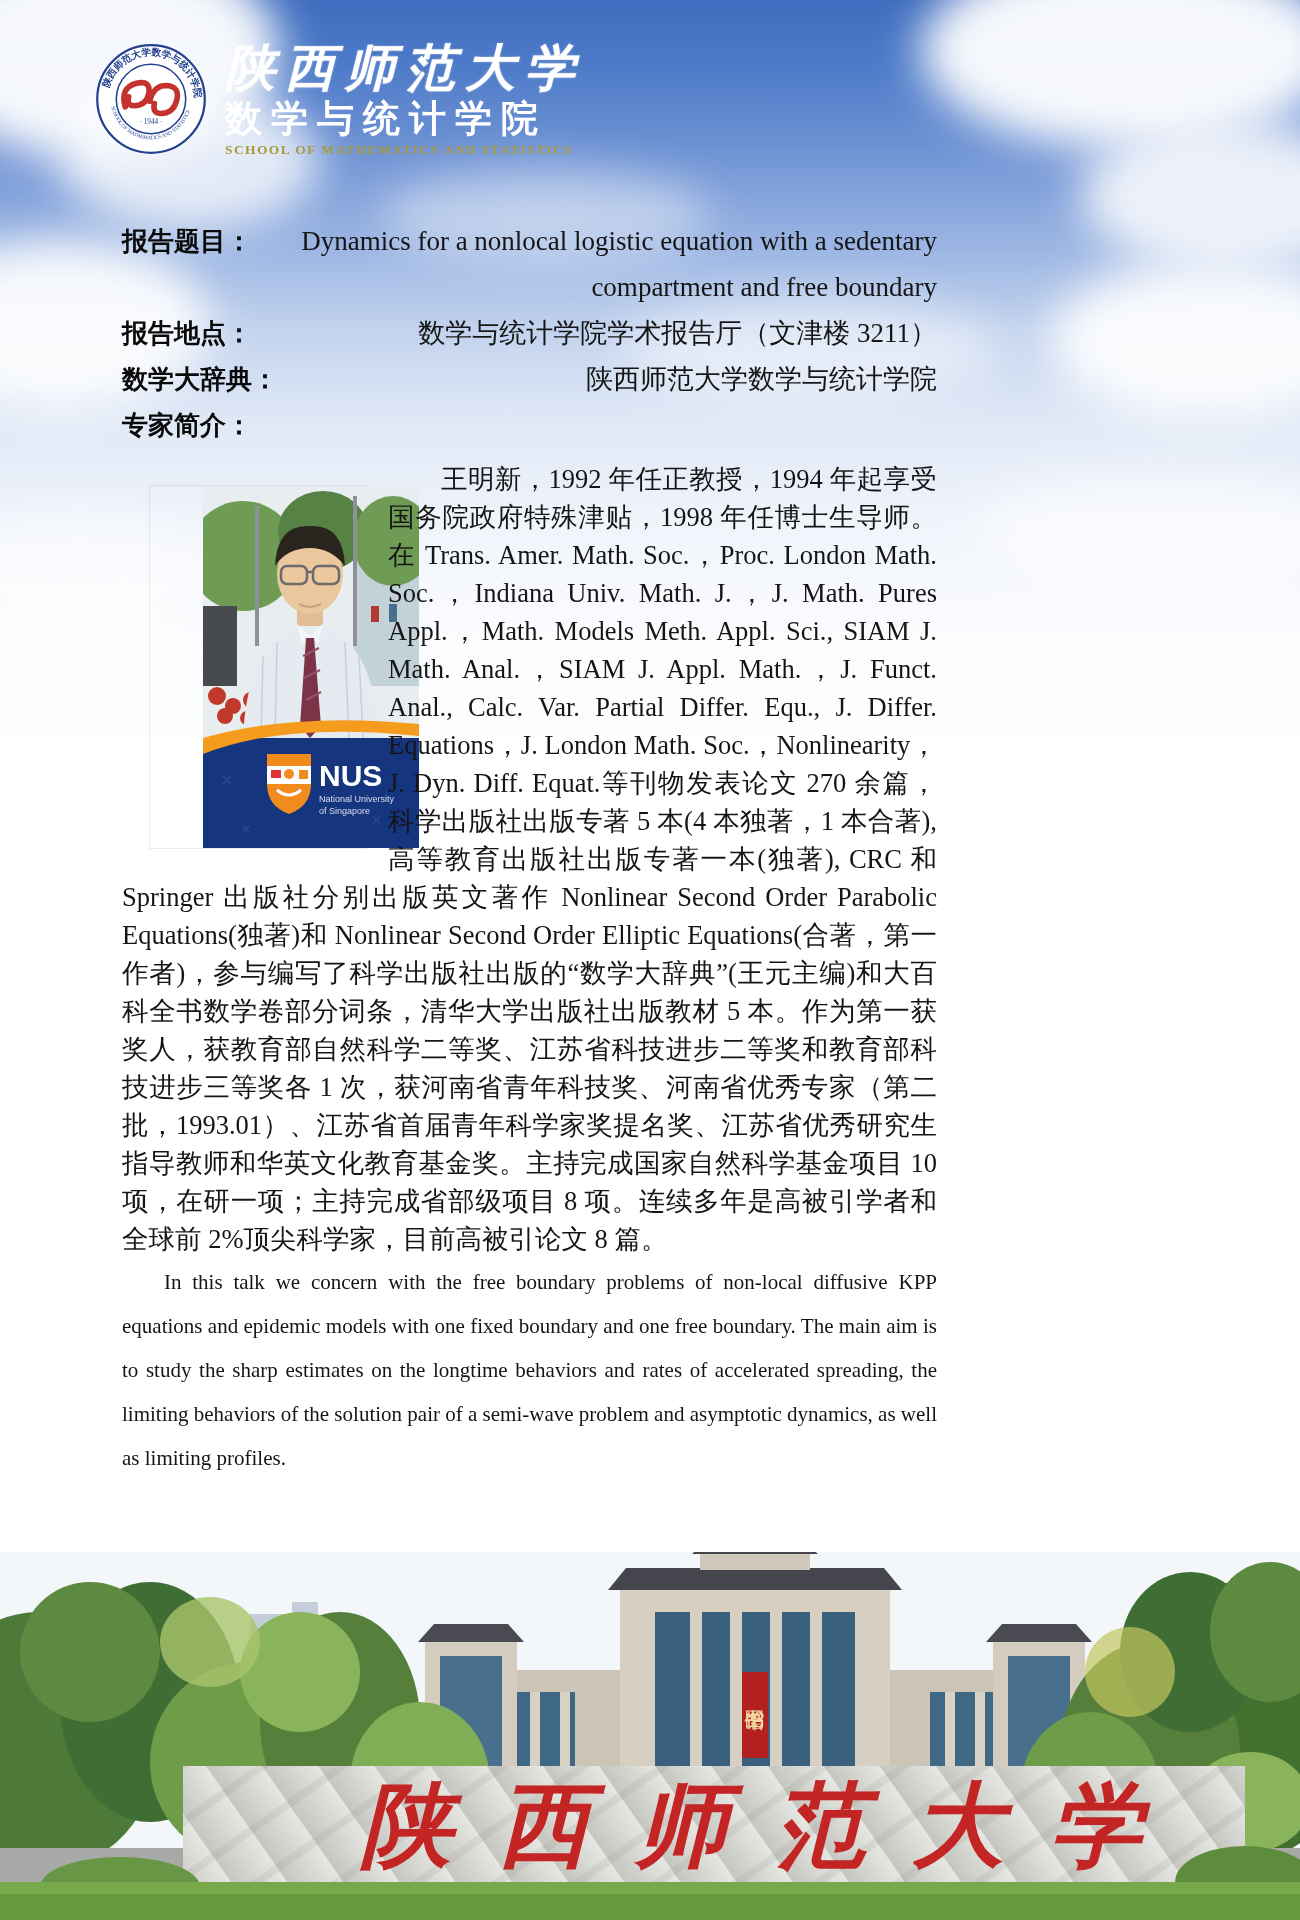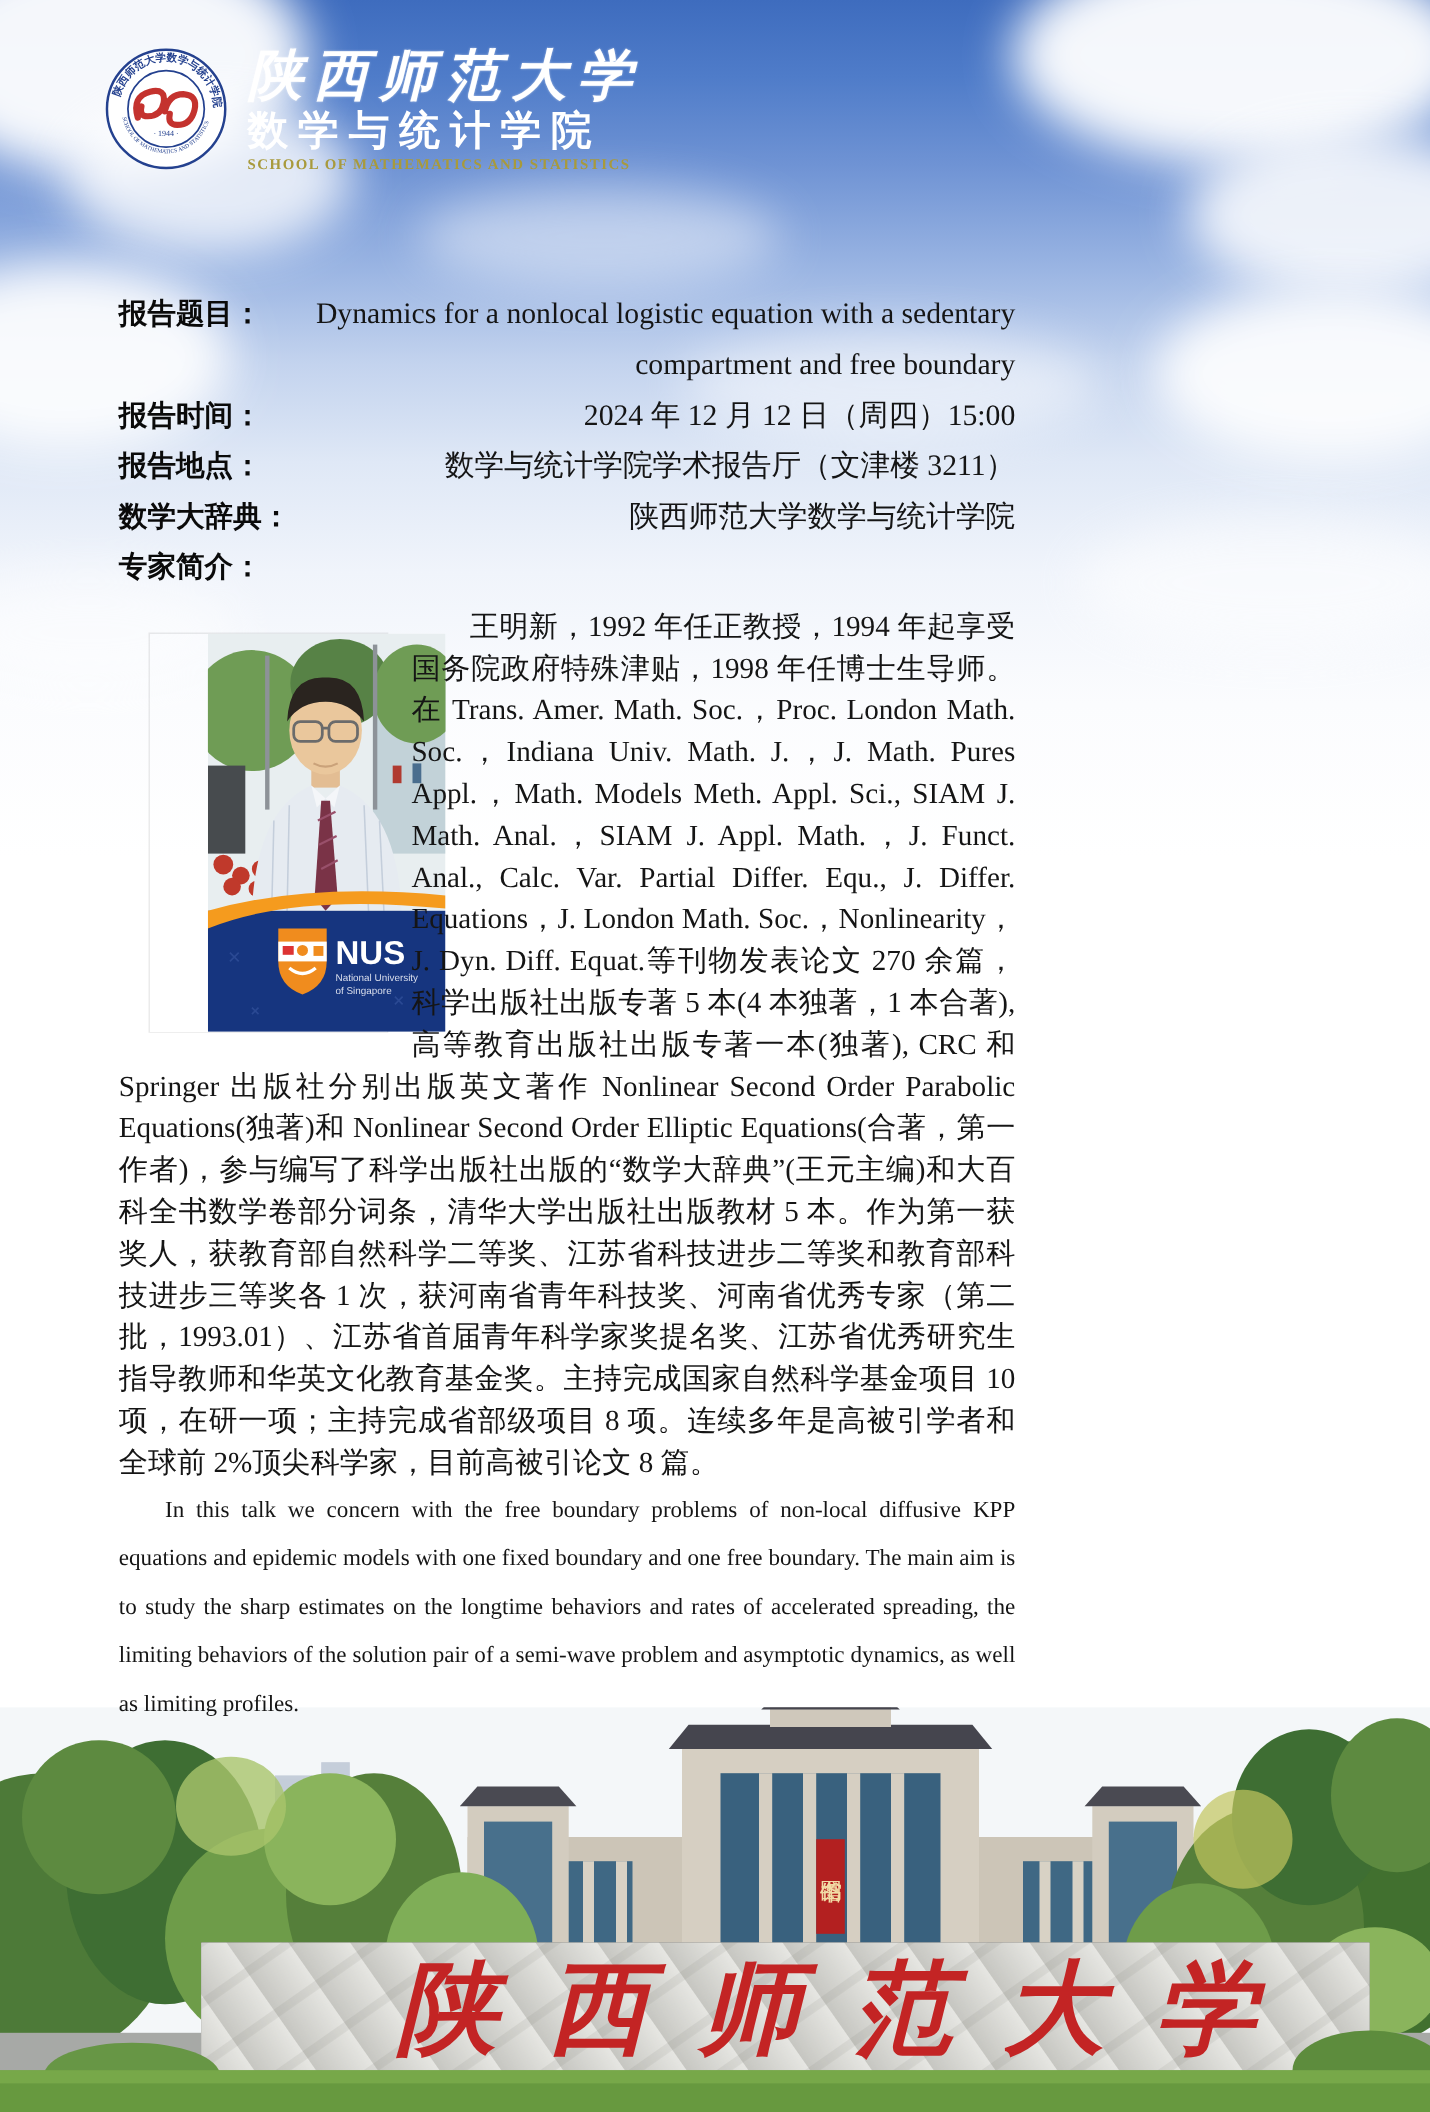--- a/index.html
+++ b/index.html
@@ -20,21 +20,21 @@
   .header{position:absolute;left:95px;top:40px;display:flex;align-items:center;gap:18px;}
   .seal{width:112px;height:112px;}
   .htitle{display:flex;flex-direction:column;}
   .cal{font-size:50px;color:#ffffff;font-weight:bold;letter-spacing:10px;
        font-family:"DejaVu Serif",serif;font-style:italic;line-height:56px;text-shadow:0 0 2px rgba(255,255,255,.6);}
   .school{font-size:37px;color:#ffffff;font-weight:bold;letter-spacing:9px;line-height:46px;
        font-family:"Liberation Sans","DejaVu Sans",sans-serif;}
   .school-en{font-size:13.5px;color:#a89a3c;font-weight:bold;letter-spacing:1.4px;line-height:16px;
        font-family:"Liberation Serif",serif;}
   
-  .content{position:absolute;left:108px;top:218px;width:815px;color:#151515;margin-top:44px;}
+  .content{position:absolute;left:122px;top:218px;width:815px;color:#151515;}
   .row{display:flex;line-height:46px;font-size:27px;}
   .lbl{flex:0 0 134px;font-weight:bold;color:#0a0a0a;
        font-family:"Liberation Sans","DejaVu Sans",sans-serif;font-size:26px;white-space:nowrap;}
   .val{flex:1;font-family:"Liberation Serif","DejaVu Serif",serif;text-align:right;}
   .sec-label{font-weight:bold;color:#0a0a0a;font-size:26px;line-height:46px;
        font-family:"Liberation Sans","DejaVu Sans",sans-serif;}
   .bio{margin-top:12px;font-size:26.5px;line-height:38px;text-align:justify;text-indent:2em;}
   .photo{
     float:left;width:216px;height:362px;margin:26px 22px 10px 28px;
     box-shadow:0 0 0 1px rgba(0,0,0,.08);
@@ -176,24 +176,20 @@
   <rect x="0" y="330" width="1300" height="12" fill="#7fae4f" opacity=".7"></rect>
 </svg>
 
 <div class="content">
 
   <div class="row">
     <span class="lbl">报告题目：</span>
     <span class="val">Dynamics for a nonlocal logistic equation with a sedentary compartment and free boundary</span>
   </div>
   <div class="row">
-    <span class="lbl">报告时间：</span>
-    <span class="val">2024 年 12 月 12 日（周四）15:00</span>
-  </div>
-  <div class="row">
     <span class="lbl">报告地点：</span>
     <span class="val">数学与统计学院学术报告厅（文津楼 3211）</span>
   </div>
   <div class="row">
     <span class="lbl">数学大辞典：</span>
     <span class="val">陕西师范大学数学与统计学院</span>
   </div>
 
   <div class="sec-label">专家简介：</div>
 

